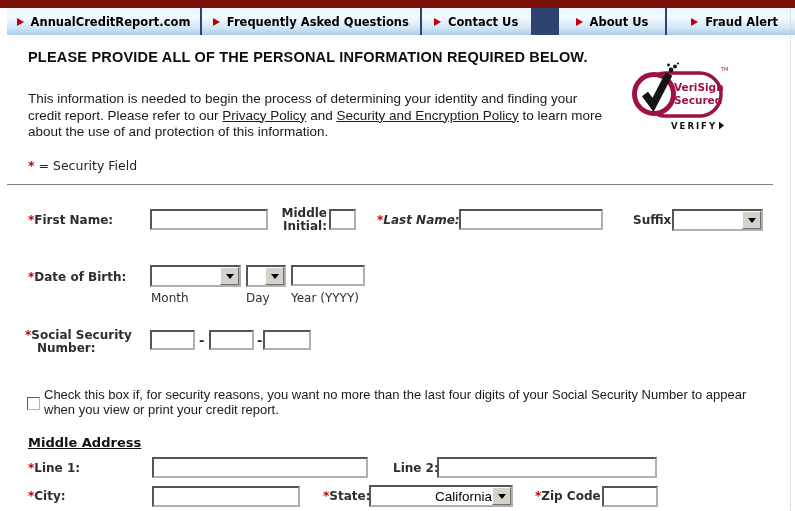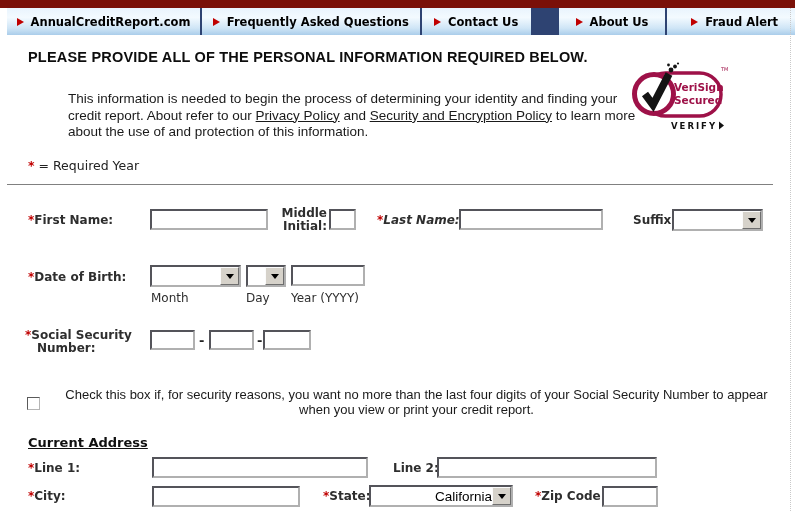--- a/index.html
+++ b/index.html
@@ -18,21 +18,21 @@
   .tab-arrow{width:0;height:0;border-left:7px solid #C00000;border-top:4.5px solid transparent;
              border-bottom:4.5px solid transparent;}
   .t1{width:195px;}.t2{width:220px;}.t3{width:110px;}.t4{width:108px;margin-left:26px;}.t5{width:136px;}
 
   .right-edge{position:absolute;left:790px;top:8px;height:503px;border-left:1px dotted #c9c9c9;}
 
   
   .page-title{position:absolute;left:28px;top:49px;font-family:"Liberation Sans",sans-serif;
               font-size:14.5px;font-weight:bold;color:#0d0d0d;letter-spacing:0.2px;}
   .intro{position:absolute;left:28px;top:91px;width:640px;font-family:"Liberation Sans",sans-serif;
-         font-size:13.5px;line-height:16.5px;color:#1a1a1a;margin-left:40px;}
+         font-size:13.5px;line-height:16.5px;color:#1a1a1a;}
   .intro a{color:#1a1a1a;text-decoration:underline;cursor:pointer;}
 
   .legend{position:absolute;left:28px;top:158px;font-size:12.5px;color:#222;}
   .star{color:#C00000;font-weight:bold;}
   .legend .star{margin-right:4px;}
 
   .divider{position:absolute;left:7px;top:184px;width:766px;border-top:1px solid #808080;}
 
   
   .lbl{position:absolute;font-size:12px;font-weight:bold;color:#2e2e2e;white-space:nowrap;}
@@ -52,21 +52,21 @@
            border-right:1px solid #6e6e6e;border-bottom:1px solid #6e6e6e;
            display:flex;align-items:center;justify-content:center;}
   .sel-arrow{width:0;height:0;border-left:4px solid transparent;border-right:4px solid transparent;
              border-top:5px solid #000;}
   .dash{position:absolute;font-weight:bold;font-size:13px;color:#222;}
 
   .checkbox{position:absolute;left:27px;top:397px;width:13px;height:13px;background:#fff;
             box-sizing:border-box;border-top:1px solid #5a5a5a;border-left:1px solid #5a5a5a;
             border-bottom:1px solid #b5b5b5;border-right:1px solid #b5b5b5;cursor:pointer;}
   .cb-text{position:absolute;left:44px;top:388px;width:745px;
-           font-family:"Liberation Sans",sans-serif;font-size:13px;line-height:14.5px;color:#1a1a1a;text-align:center;}
+           font-family:"Liberation Sans",sans-serif;font-size:13px;line-height:14.5px;color:#1a1a1a;}
 
   .section-head{position:absolute;left:28px;top:435px;font-size:13px;font-weight:bold;
                 color:#111;text-decoration:underline;}
 
   .verisign{position:absolute;left:624px;top:60px;width:104px;height:80px;cursor:pointer;}
 </style>
 </head>
 <body>
 
 <div id="canvas">
@@ -95,21 +95,21 @@
       <span>Fraud Alert</span>
     </div>
   </div>
 
   <div class="right-edge"></div>
 
   <div class="page-title">PLEASE PROVIDE ALL OF THE PERSONAL INFORMATION REQUIRED BELOW.</div>
 
   <div class="intro">
     <span>This information is needed to begin the process of determining your identity and finding your</span><br>
-    <span>credit report. About refer to our </span><a>Privacy Policy</a><span> and </span><a>Security and Encryption Policy</a><span> to learn more</span><br>
+    <span>credit report. Please refer to our </span><a>Privacy Policy</a><span> and </span><a>Security and Encryption Policy</a><span> to learn more</span><br>
     <span>about the use of and protection of this information.</span>
   </div>
 
   <div class="verisign">
     <svg width="104" height="80" viewBox="0 0 104 80">
       <rect x="20" y="13" width="77" height="43" rx="21.5" fill="#ffffff" stroke="#9E1148" stroke-width="3.5"></rect>
       <circle cx="30" cy="34" r="19.5" fill="#ffffff" stroke="#9E1148" stroke-width="5"></circle>
       <path d="M21 34 L29 45 L45 14" stroke="#141414" stroke-width="7.5" fill="none"></path>
       <circle cx="47" cy="10" r="2.4" fill="#141414"></circle>
       <circle cx="51" cy="6.5" r="1.9" fill="#141414"></circle>
@@ -117,21 +117,21 @@
       <circle cx="54" cy="3.5" r="1.1" fill="#141414"></circle>
       <text x="50" y="31" font-family="DejaVu Sans, sans-serif" font-size="10.5" font-weight="bold" fill="#9E1148">VeriSign</text>
       <text x="50" y="44" font-family="DejaVu Sans, sans-serif" font-size="10.5" font-weight="bold" fill="#9E1148">Secured</text>
       <text x="97" y="11" font-family="DejaVu Sans, sans-serif" font-size="5" fill="#9E1148">TM</text>
       <text x="47" y="69" font-family="DejaVu Sans, sans-serif" font-size="8.5" font-weight="bold" letter-spacing="2" fill="#111111">VERIFY</text>
       <polygon points="95,61.5 95,69.5 100,65.5" fill="#111111"></polygon>
     </svg>
   </div>
 
   <div class="legend">
-    <span class="star">*</span><span>= Required Year</span>
+    <span class="star">*</span><span>= Security Field</span>
   </div>
 
   <div class="divider"></div>
 
   <div class="lbl" style="left:28px;top:213px;">
     <span class="star">*</span><span>First Name:</span>
   </div>
   <input class="tb" style="left: 150px; top: 209px; width: 118px;">
 
   <div class="lbl" style="left:281px;top:207px;width:46px;text-align:right;line-height:13px;">
@@ -182,21 +182,21 @@
   <input class="tb" style="left: 209px; top: 330px; width: 45px; height: 20px;">
   <div class="dash" style="left:257px;top:333px;">-</div>
   <input class="tb" style="left: 263px; top: 330px; width: 48px; height: 20px;">
 
   <div class="checkbox"></div>
   <div class="cb-text">
     <span>Check this box if, for security reasons, you want no more than the last four digits of your Social Security Number to appear</span><br>
     <span>when you view or print your credit report.</span>
   </div>
 
-  <div class="section-head">Current Address</div>
+  <div class="section-head">Middle Address</div>
 
   <div class="lbl" style="left:28px;top:461px;">
     <span class="star">*</span><span>Line 1:</span>
   </div>
   <input class="tb" style="left: 152px; top: 457px; width: 216px;">
 
   <div class="lbl" style="left:393px;top:461px;">Line 2:</div>
   <input class="tb" style="left: 437px; top: 457px; width: 220px;">
 
   <div class="lbl" style="left:28px;top:489px;">

